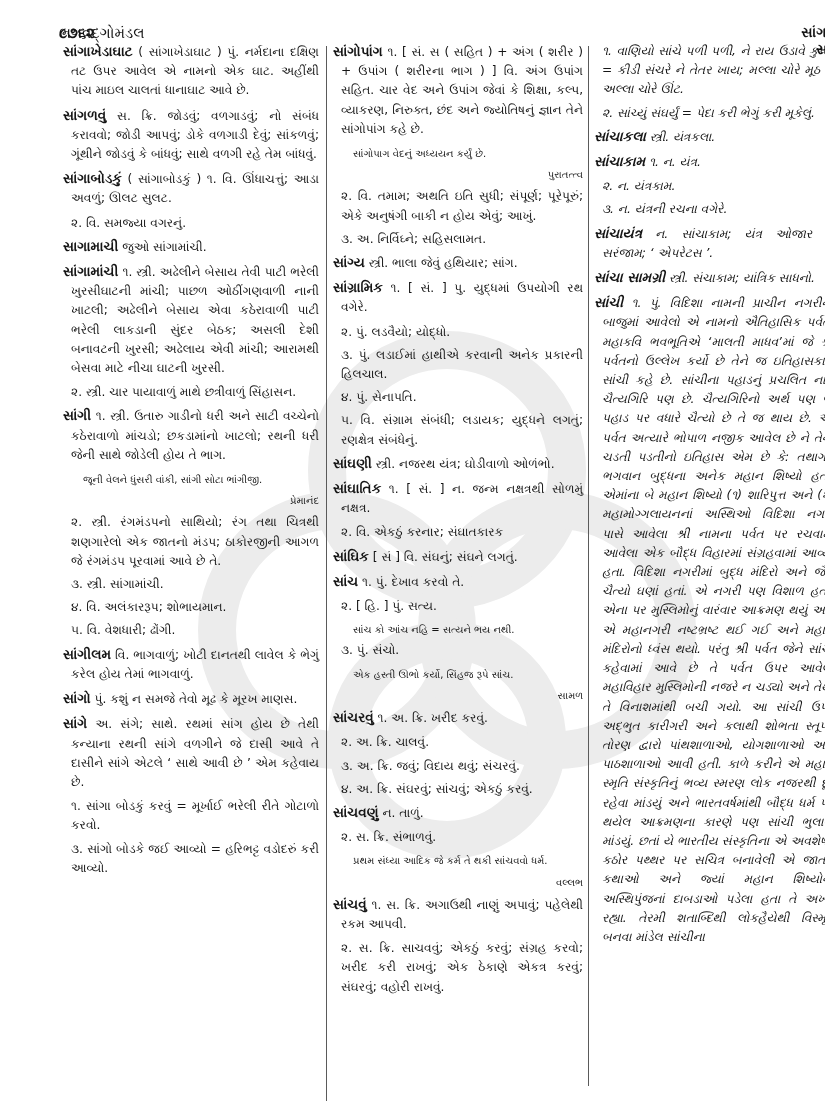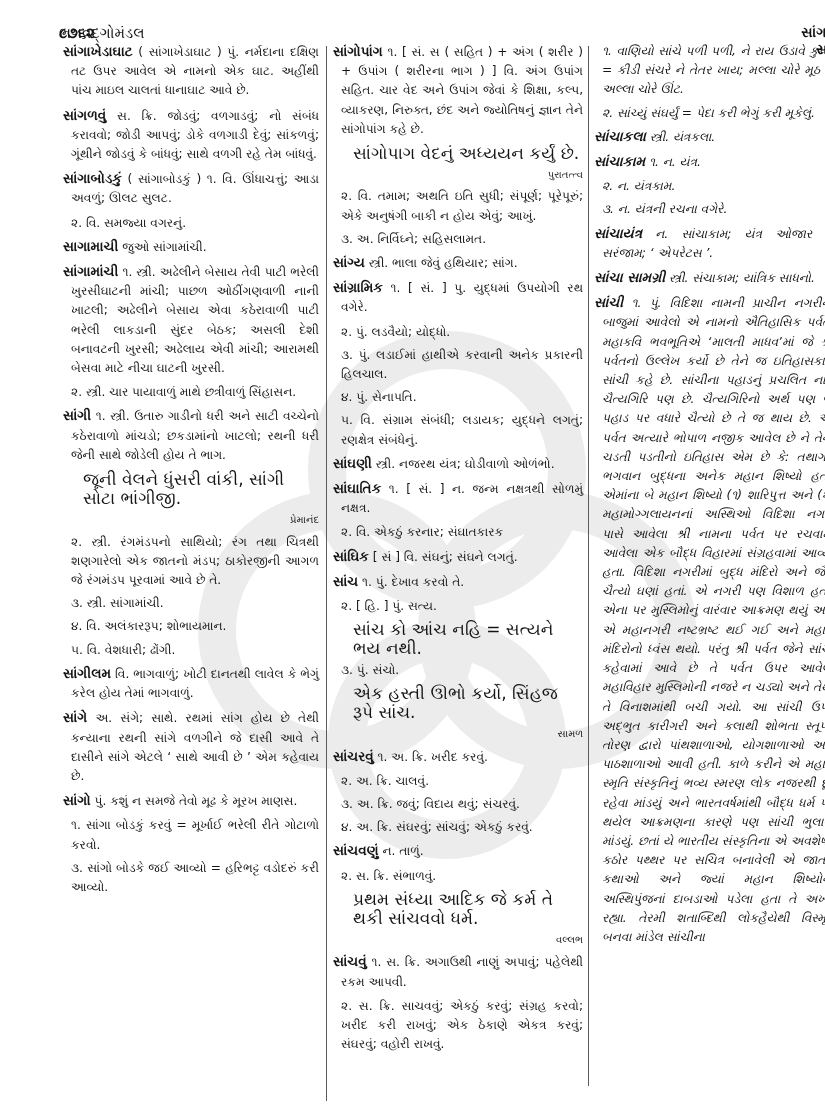--- a/index.html
+++ b/index.html
@@ -14,21 +14,21 @@
   .guide { position: absolute; right: 0; top: 0; text-align: right; font-size: 14px; font-weight: bold; line-height: 17px; }
   .col { position: absolute; top: 42px; font-size: 12.2px; line-height: 19.2px; z-index: 2; }
   .col1 { left: 26px; width: 256px; }
   .col2 { left: 296px; width: 250px; }
   .col3 { left: 557px; width: 240px; font-style: italic; }
   .rule { position: absolute; width: 1px; background: #5a5a5a; z-index: 1; }
   .rule1 { left: 289px; top: 46px; height: 1055px; }
   .rule2 { left: 551px; top: 46px; height: 1040px; }
   .entry { margin: 0 0 5px 0; text-align: justify; text-indent: -8px; padding-left: 8px; }
   .sub { margin: 0 0 4px 0; padding-left: 8px; text-align: justify; }
-  .quote { margin: 0 0 2px 0; padding-left: 20px; font-size: 17px; }
+  .quote { margin: 0 0 2px 0; padding-left: 20px; font-size: 10px; }
   .cite { text-align: right; font-size: 10px; margin: 0 0 3px 0; }
   .hw { font-weight: bold; font-size: 13.6px; }
 </style>
 </head>
 <body>
 
 <div class="page">
 
   <svg class="watermark" viewBox="0 0 520 560">
     <g fill="none" stroke="#ececec" stroke-width="38">
@@ -60,22 +60,22 @@
       <p class="entry"><span class="hw">સાંગામાંચી</span><span> ૧. સ્ત્રી. અઢેલીને બેસાય તેવી પાટી ભરેલી ખુરસીઘાટની માંચી; પાછળ ઓઠીંગણવાળી નાની ખાટલી; અઢેલીને બેસાય એવા કઠેરાવાળી પાટી ભરેલી લાકડાની સુંદર બેઠક; અસલી દેશી બનાવટની ખુરસી; અઢેલાય એવી માંચી; આરામથી બેસવા માટે નીચા ઘાટની ખુરસી.</span></p>
       <p class="sub">૨. સ્ત્રી. ચાર પાયાવાળું માથે છત્રીવાળું સિંહાસન.</p>
       <p class="entry"><span class="hw">સાંગી</span><span> ૧. સ્ત્રી. ઉતારુ ગાડીનો ધરી અને સાટી વચ્ચેનો કઠેરાવાળો માંચડો; છકડામાંનો ખાટલો; રથની ધરી જેની સાથે જોડેલી હોય તે ભાગ.</span></p>
       <p class="quote">જૂની વેલને ધુંસરી વાંકી, સાંગી સોટા ભાંગીજી.</p>
       <p class="cite">પ્રેમાનંદ</p>
       <p class="sub">૨. સ્ત્રી. રંગમંડપનો સાથિયો; રંગ તથા ચિત્રથી શણગારેલો એક જાતનો મંડપ; ઠાકોરજીની આગળ જે રંગમંડપ પૂરવામાં આવે છે તે.</p>
       <p class="sub">૩. સ્ત્રી. સાંગામાંચી.</p>
       <p class="sub">૪. વિ. અલંકારરૂપ; શોભાયમાન.</p>
       <p class="sub">૫. વિ. વેશધારી; ઢોંગી.</p>
       <p class="entry"><span class="hw">સાંગીલમ</span><span> વિ. ભાગવાળું; ખોટી દાનતથી લાવેલ કે ભેગું કરેલ હોય તેમાં ભાગવાળું.</span></p>
+      <p class="entry"><span class="hw">સાંગો</span><span> પું. કશું ન સમજે તેવો મૂઢ કે મૂરખ માણસ.</span></p>
       <p class="entry"><span class="hw">સાંગે</span><span> અ. સંગે; સાથે. રથમાં સાંગ હોય છે તેથી કન્યાના રથની સાંગે વળગીને જે દાસી આવે તે દાસીને સાંગે એટલે ‘ સાથે આવી છે ’ એમ કહેવાય છે.</span></p>
-      <p class="entry"><span class="hw">સાંગો</span><span> પું. કશું ન સમજે તેવો મૂઢ કે મૂરખ માણસ.</span></p>
       <p class="sub">૧. સાંગા બોડકું કરવું = મૂર્ખાઈ ભરેલી રીતે ગોટાળો કરવો.</p>
       <p class="sub">૩. સાંગો બોડકે જઈ આવ્યો = હરિભટ્ટ વડોદરું કરી આવ્યો.</p>
     </div>
   <div class="col col2">
       <p class="entry"><span class="hw">સાંગોપાંગ</span><span> ૧. [ સં. સ ( સહિત ) + અંગ ( શરીર ) + ઉપાંગ ( શરીરના ભાગ ) ] વિ. અંગ ઉપાંગ સહિત. ચાર વેદ અને ઉપાંગ જેવાં કે શિક્ષા, કલ્પ, વ્યાકરણ, નિરુક્ત, છંદ અને જ્યોતિષનું જ્ઞાન તેને સાંગોપાંગ કહે છે.</span></p>
       <p class="quote">સાંગોપાગ વેદનું અધ્યયન કર્યું છે.</p>
       <p class="cite">પુરાતત્ત્વ</p>
       <p class="sub">૨. વિ. તમામ; અથતિ ઇતિ સુધી; સંપૂર્ણ; પૂરેપૂરું; એકે અનુષંગી બાકી ન હોય એવું; આખું.</p>
       <p class="sub">૩. અ. નિર્વિઘ્ને; સહિસલામત.</p>
       <p class="entry"><span class="hw">સાંગ્ય</span><span> સ્ત્રી. ભાલા જેવું હથિયાર; સાંગ.</span></p>

